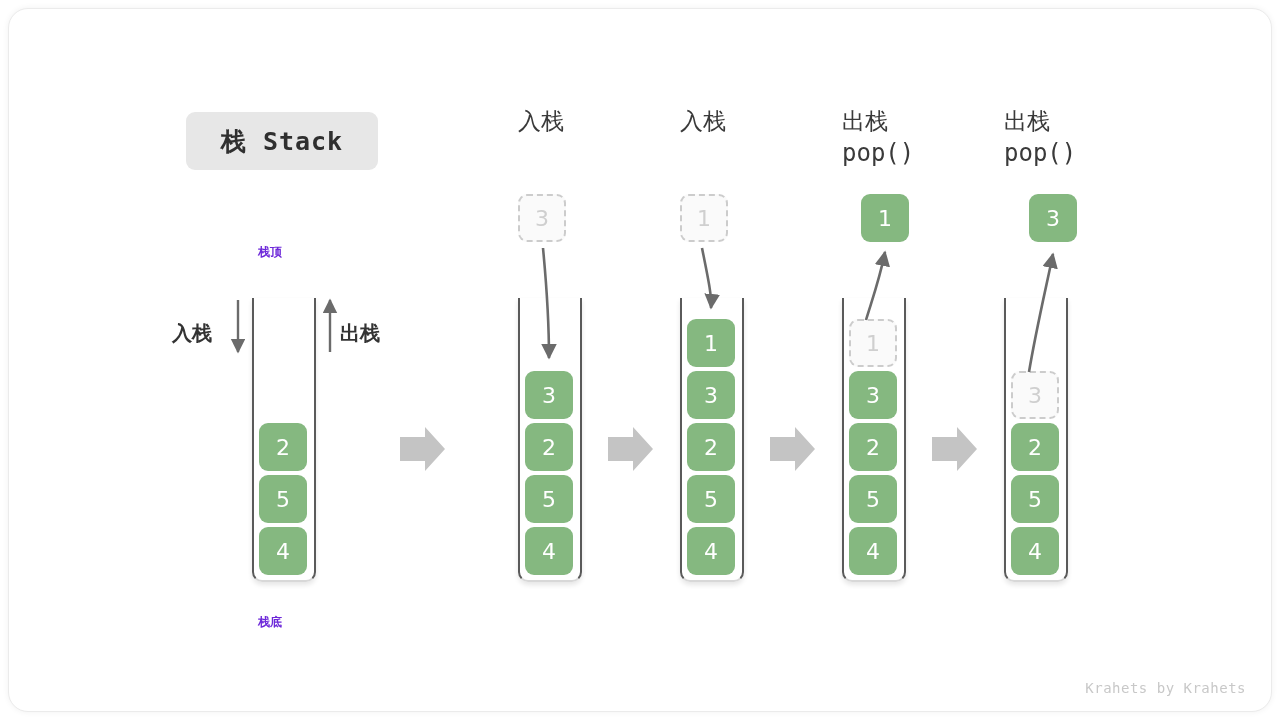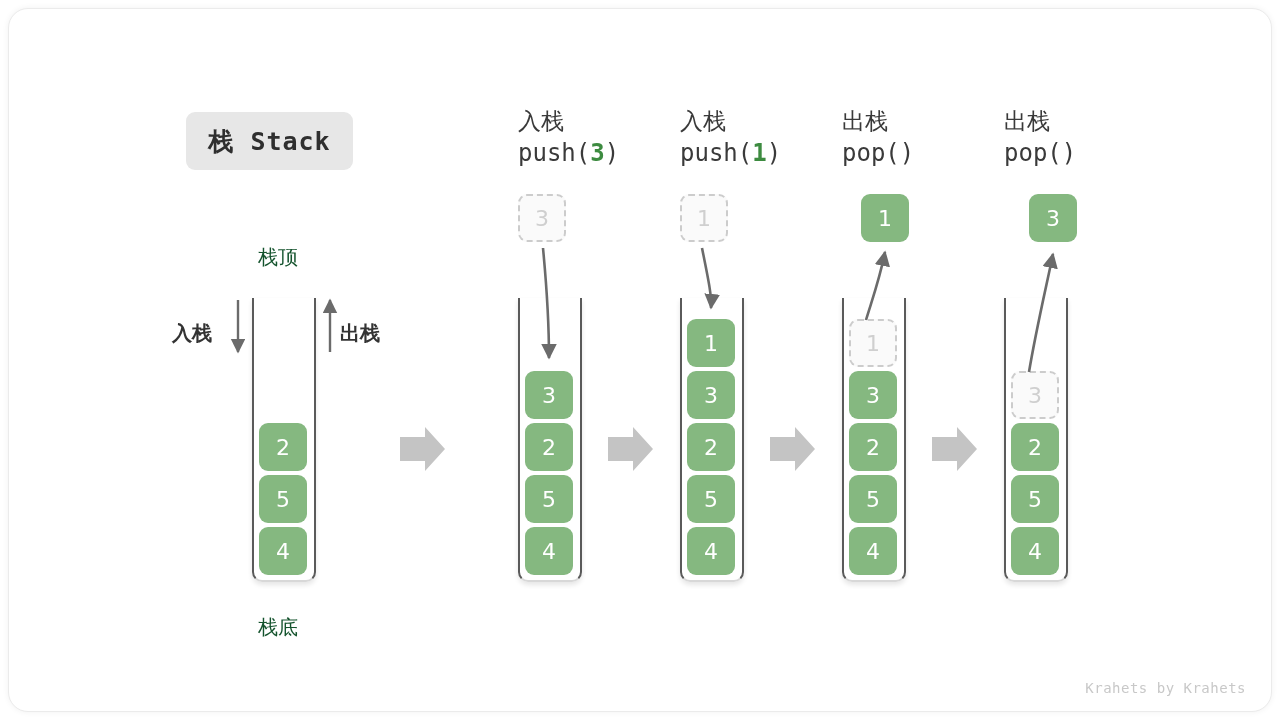--- a/index.html
+++ b/index.html
@@ -28,21 +28,21 @@
     border: 1px solid #ebebeb;
     box-shadow: 0 0 6px rgba(0,0,0,0.06);
     box-sizing: border-box;
   }
 
   
   .title-badge {
     position: absolute;
     left: 186px;
     top: 112px;
-    width: 167px;
+    width: 192px;
     height: 58px;
     background: #e7e7e7;
     border-radius: 9px;
     display: flex;
     align-items: center;
     justify-content: center;
     font-family: "DejaVu Sans Mono", "Liberation Mono", monospace;
     font-size: 25px;
     font-weight: bold;
     color: #2f2f2f;
@@ -121,23 +121,23 @@
   
   .side-label {
     position: absolute;
     font-size: 20px;
     font-weight: bold;
     color: #333333;
     white-space: nowrap;
   }
   .cap-label {
     position: absolute;
-    font-size: 20px;
-    font-weight: normal;
-    color: #14532d;
+    font-size: 12px;
+    font-weight: bold;
+    color: #6d28d9;
     white-space: nowrap;
   }
 
   svg.overlay {
     position: absolute;
     left: 0;
     top: 0;
     width: 1280px;
     height: 720px;
     pointer-events: none;
@@ -156,26 +156,24 @@
 </head>
 <body>
 
 <div id="canvas">
   <div class="card"></div>
 
   <div class="title-badge">栈 Stack</div>
 
   <div class="col-head" style="left:518px; top:106px;">
     <div class="cn">入栈</div>
-    <div class="fn"><span>push(</span><span class="arg">3</span><span>)</span></div>
   </div>
 
   <div class="col-head" style="left:680px; top:106px;">
     <div class="cn">入栈</div>
-    <div class="fn"><span>push(</span><span class="arg">1</span><span>)</span></div>
   </div>
 
   <div class="col-head" style="left:842px; top:106px;">
     <div class="cn">出栈</div>
     <div class="fn"><span>pop(</span><span class="arg"></span><span>)</span></div>
   </div>
 
   <div class="col-head" style="left:1004px; top:106px;">
     <div class="cn">出栈</div>
     <div class="fn"><span>pop(</span><span class="arg"></span><span>)</span></div>

